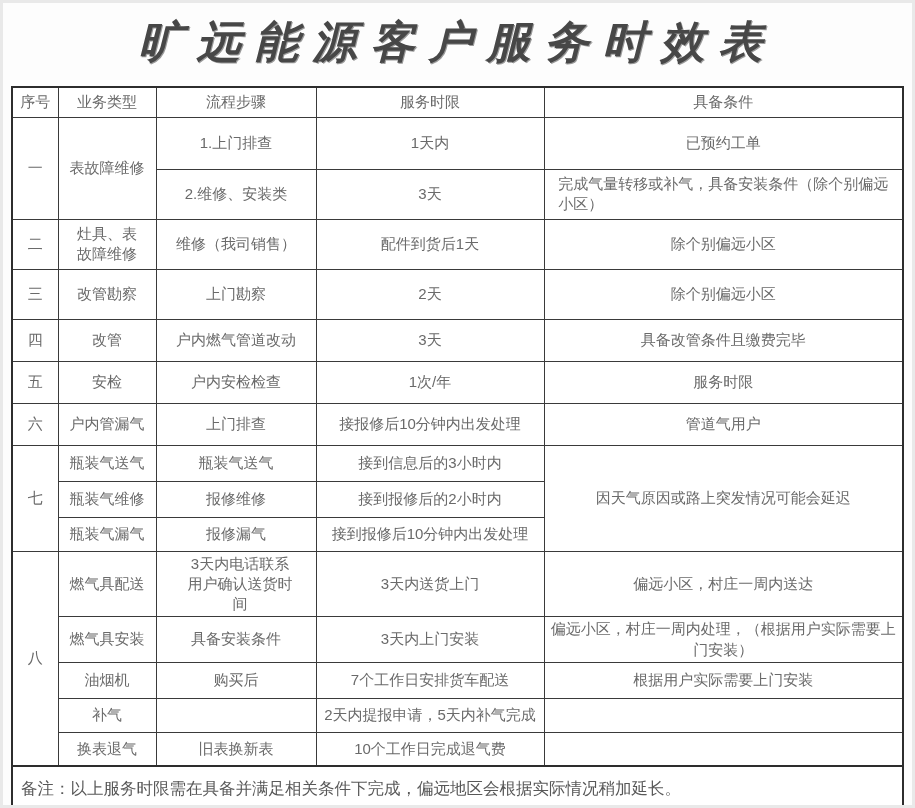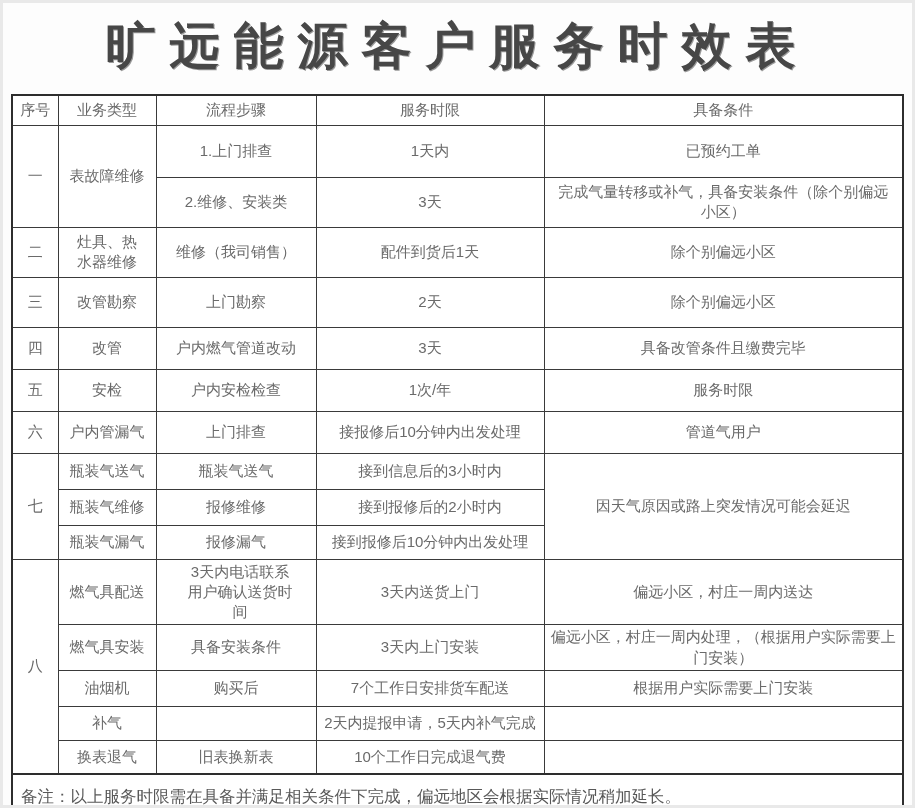--- a/index.html
+++ b/index.html
@@ -11,22 +11,23 @@
   .page {
     width: 909px;
     height: 802px;
     margin: 3px auto;
     background: #fdfdfd;
     padding: 6px 0 0 0;
     overflow: hidden;
   }
   .title {
     text-align: center;
-    font-size: 50px;
+    font-size: 44px;
     font-weight: 900;
+    font-style: italic;
     color: #474747;
     letter-spacing: 14px;
     margin: 4px 0 14px 0;
     text-shadow: 1px 1px 0 #9a9a9a;
     white-space: nowrap;
   }
   table.svc {
     width: 891px;
     margin: 0 auto;
     border-collapse: collapse;
@@ -46,21 +47,21 @@
   table.svc { border: 2px solid #2d2d2d; }
   th.hdr { color: #5c5c5c; font-size: 15.5px; }
   .h-hdr  { height: 30px; }
   .h-52 { height: 52px; } .h-50 { height: 50px; } .h-42 { height: 42px; }
   .h-40 { height: 40px; } .h-38 { height: 38px; } .h-36 { height: 36px; }
   .h-34 { height: 34px; }
   .al { text-align: left; padding-left: 16px; }
   .sm { font-size: 12.5px; line-height: 1.3; }
   .narrow-type span { display: inline-block; max-width: 64px; }
   .narrow-step span { display: inline-block; max-width: 108px; margin-left: 8px; }
-  .wrapblock span { display: inline-block; text-align: center; max-width: 330px; }
+  .wrapblock span { display: inline-block; text-align: left; max-width: 330px; }
   tr.note-row td {
     border-top: 2px solid #2d2d2d;
     text-align: left;
     font-size: 16.5px;
     color: #585858;
     padding: 10px 8px;
     height: 44px;
   }
 </style>
 </head>
@@ -95,21 +96,21 @@
       <td>已预约工单</td>
     </tr>
     <tr class="h-50">
       <td class="al">2.维修、安装类</td>
       <td>3天</td>
       <td class="wrapblock"><span>完成气量转移或补气，具备安装条件（除个别偏远小区）</span></td>
     </tr>
 
     <tr class="h-50">
       <td>二</td>
-      <td class="narrow-type"><span>灶具、热水器维修</span></td>
+      <td class="narrow-type"><span>灶具、表故障维修</span></td>
       <td>维修（我司销售）</td>
       <td>配件到货后1天</td>
       <td>除个别偏远小区</td>
     </tr>
 
     <tr class="h-50">
       <td>三</td>
       <td>改管勘察</td>
       <td>上门勘察</td>
       <td>2天</td>

